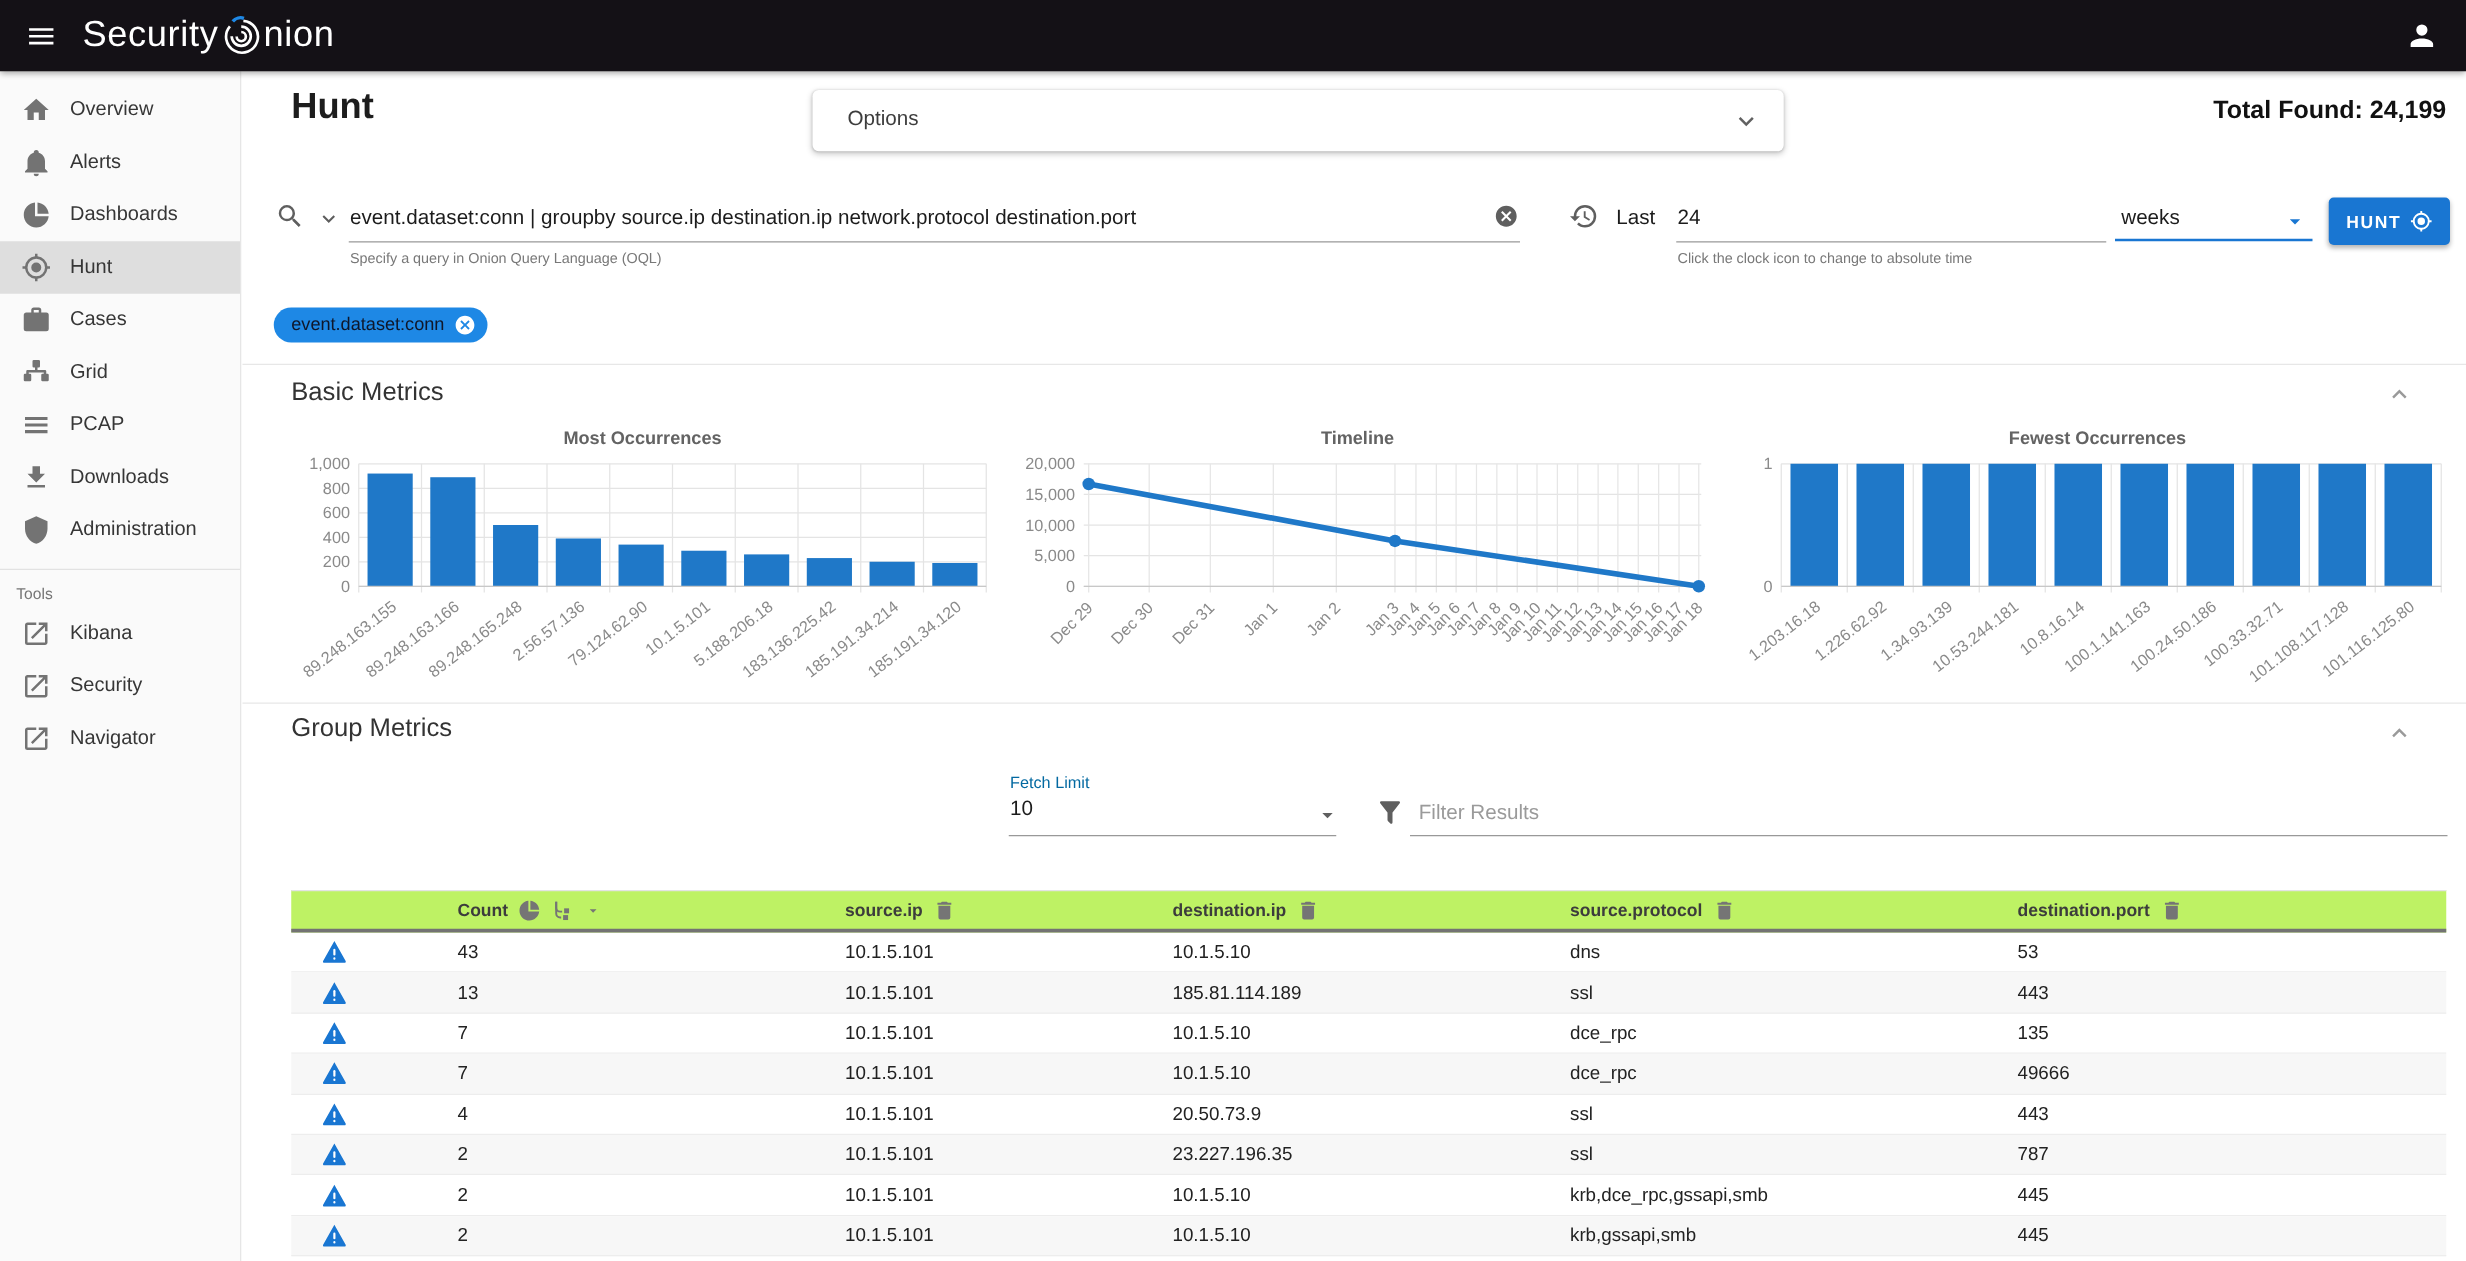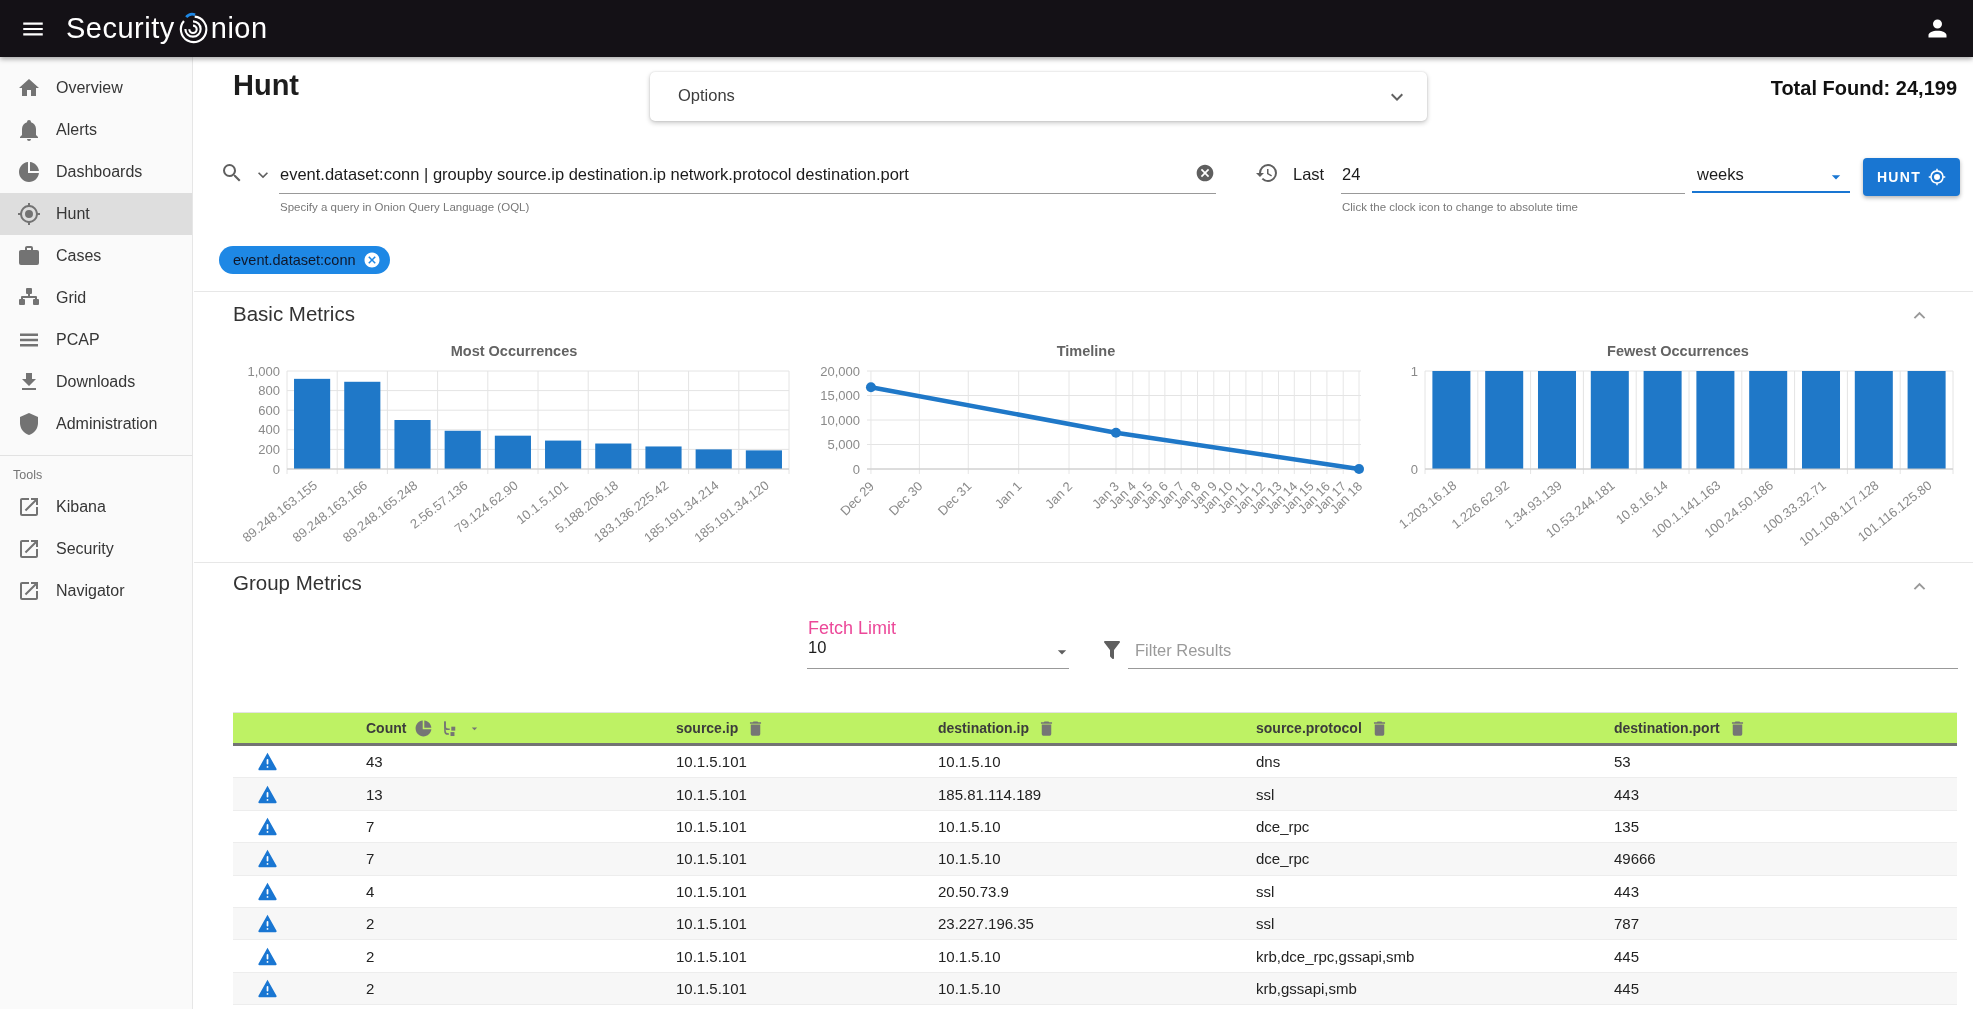--- a/index.html
+++ b/index.html
@@ -53,21 +53,21 @@
   .chip .cx { width:18px; height:18px; color:#fff; }
 
   .hdivider { left:0; right:0; height:1px; background:#e7e7e7; }
   .section-title { font-size:20.5px; color:#333; }
   .collapse { width:23px; height:23px; color:#9a9a9a; cursor:pointer; }
 
   .chart { top:286px; width:562px; }
   .chart .ctitle { text-align:center; font-size:14.5px; font-weight:bold; color:#636363; height:20px; }
   .chart svg { overflow:visible; display:block; }
 
-  .fetch-label { left:614px; top:561px; font-size:18px; color:#ec4899; }
+  .fetch-label { left:614px; top:561px; font-size:13px; color:#0369a1; }
   .fetch-value { left:614px; top:581px; font-size:16.5px; color:#1c1c1c; }
   .filter-ph { left:941px; top:584px; font-size:16.5px; color:#9a9a9a; }
 
   
   .gtable { left:39px; top:655px; width:1724px; }
   .t-head, .t-row { display:grid; grid-template-columns:107px 310px 262px 318px 358px auto; align-items:center; }
   .t-head { height:34px; background:#bef264; border-top:1px solid #e3e3e3; border-bottom:3px solid #737373; }
   .t-head .hcell { display:flex; align-items:center; gap:8px; padding-left:26px;
     font-size:14px; font-weight:bold; color:#3c3c3c; }
   .t-head .hicon { width:19px; height:19px; color:#757575; cursor:pointer; }

